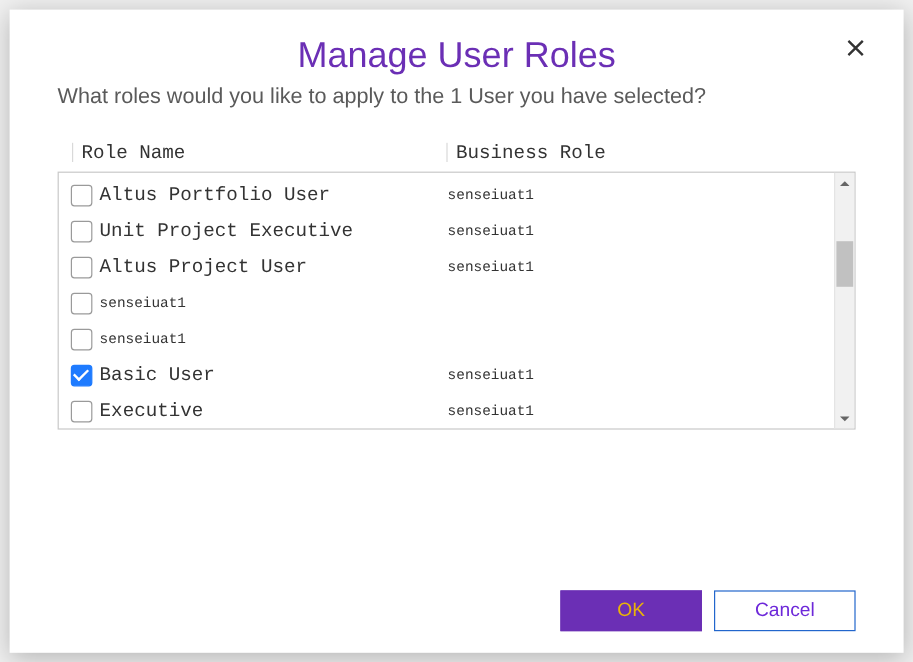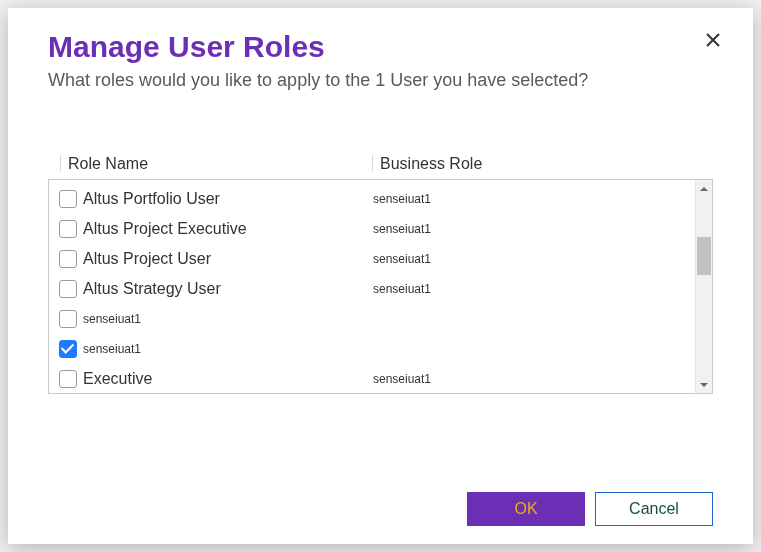--- a/index.html
+++ b/index.html
@@ -17,45 +17,47 @@
     left: 8px;
     top: 8px;
     width: 745px;
     height: 536px;
     background: #fff;
     box-shadow: 0 4px 20px rgba(0,0,0,0.25);
     padding: 18px 40px 20px 40px;
   }
   .title {
     font-size: 30px;
-    font-weight: 700;
+    font-weight: 400;
     color: #6b2fb5;
     margin: 4px 0 6px 0;
+    text-align: center;
   }
   .subtitle {
     font-size: 18px;
     color: #5a5a5a;
-    margin: 0 0 64px 0;
+    margin: 0 0 28px 0;
   }
   .close {
     position: absolute;
     top: 22px;
     right: 30px;
     width: 20px;
     height: 20px;
     color: #333;
     cursor: pointer;
     display: flex;
     align-items: center;
     justify-content: center;
   }
   .close svg { width: 14px; height: 14px; }
   .grid-wrap {
     position: relative;
     width: 100%;
+    font-family: Liberation Mono, monospace;
   }
   .grid-header {
     display: flex;
     padding: 0 0 6px 20px;
     font-size: 16px;
     color: #333;
     font-weight: 400;
   }
   .col-role { width: 312px; position: relative; }
   .col-bu { flex: 1; position: relative; }
@@ -170,21 +172,21 @@
     align-items: center;
     justify-content: center;
   }
   .btn-primary {
     background: #6b2fb5;
     color: #eab308;
     border-color: #6b2fb5;
   }
   .btn-secondary {
     background: #fff;
-    color: #14532d;
+    color: #6d28d9;
     border-color: #2266cc;
   }
 </style>
 </head>
 <body>
 
 <div class="modal">
 
   <div class="close">
     <svg viewBox="0 0 14 14">
@@ -202,39 +204,39 @@
     </div>
     <div class="grid-body">
       <div class="rows" id="rows-container">
           <div class="row">
             <div class="chk"></div>
             <div class="role-txt">Altus Portfolio User</div>
             <div class="bu-txt">senseiuat1</div>
           </div>
           <div class="row">
             <div class="chk"></div>
-            <div class="role-txt">Altus Project Executive</div>
+            <div class="role-txt">Unit Project Executive</div>
             <div class="bu-txt">senseiuat1</div>
           </div>
           <div class="row">
             <div class="chk"></div>
             <div class="role-txt">Altus Project User</div>
             <div class="bu-txt">senseiuat1</div>
           </div>
           <div class="row">
             <div class="chk"></div>
-            <div class="role-txt">Altus Strategy User</div>
             <div class="bu-txt">senseiuat1</div>
           </div>
           <div class="row">
             <div class="chk"></div>
             <div class="bu-txt">senseiuat1</div>
           </div>
           <div class="row">
             <div class="chk checked"></div>
+            <div class="role-txt">Basic User</div>
             <div class="bu-txt">senseiuat1</div>
           </div>
           <div class="row">
             <div class="chk"></div>
             <div class="role-txt">Executive</div>
             <div class="bu-txt">senseiuat1</div>
           </div>
         </div>
       <div class="scrollbar">
         <div class="sb-arrow">

